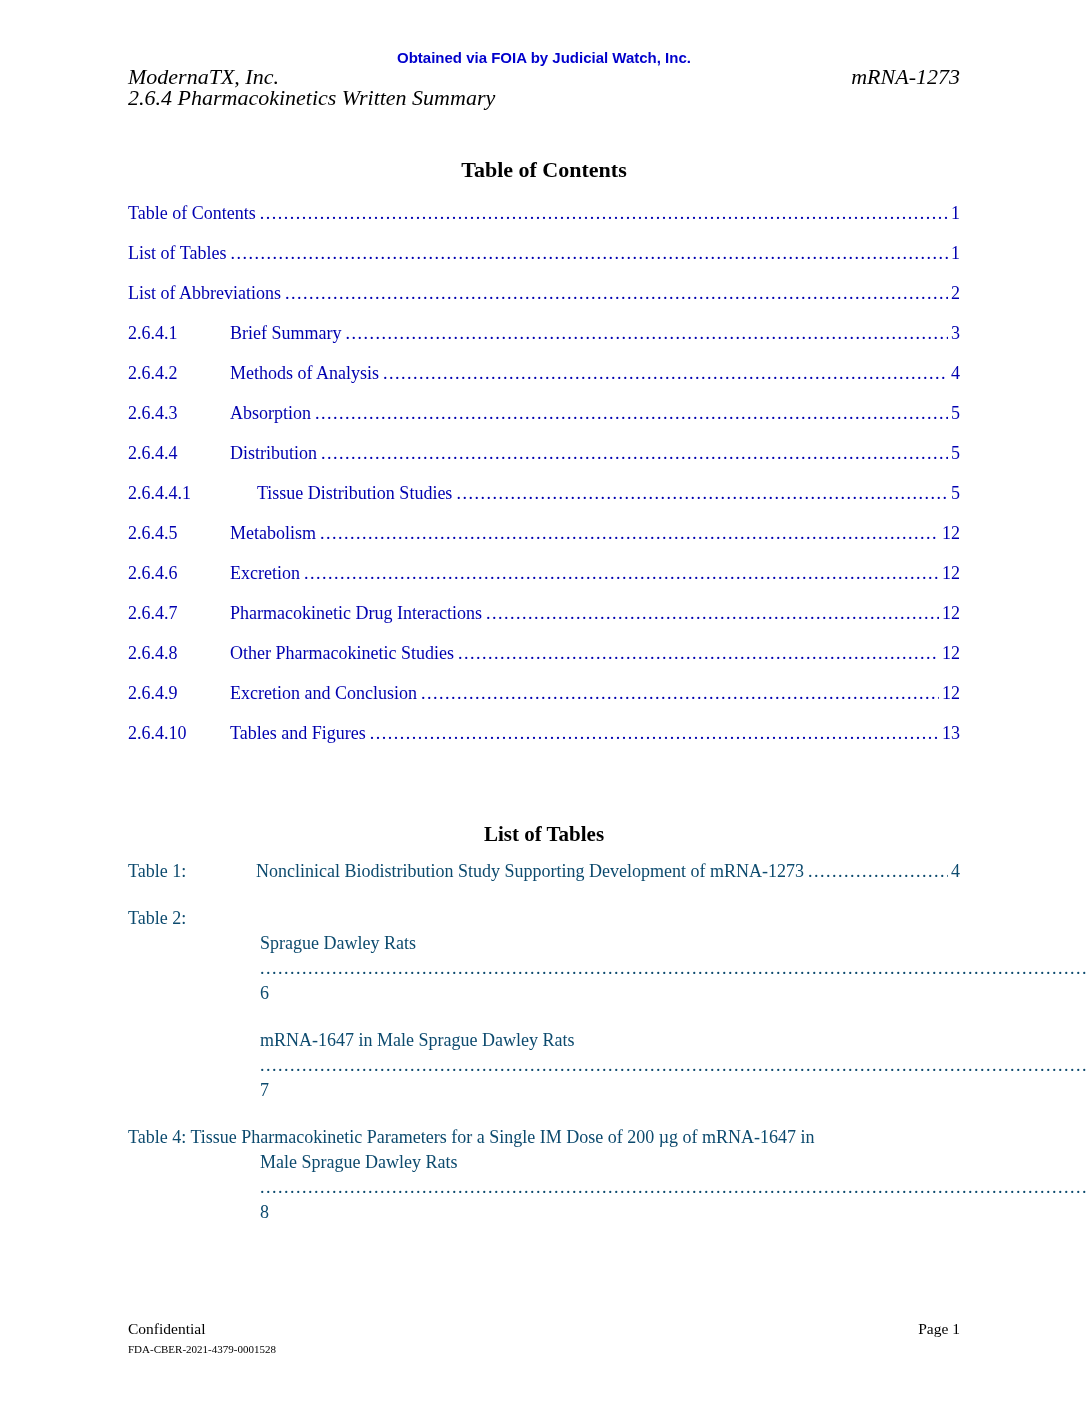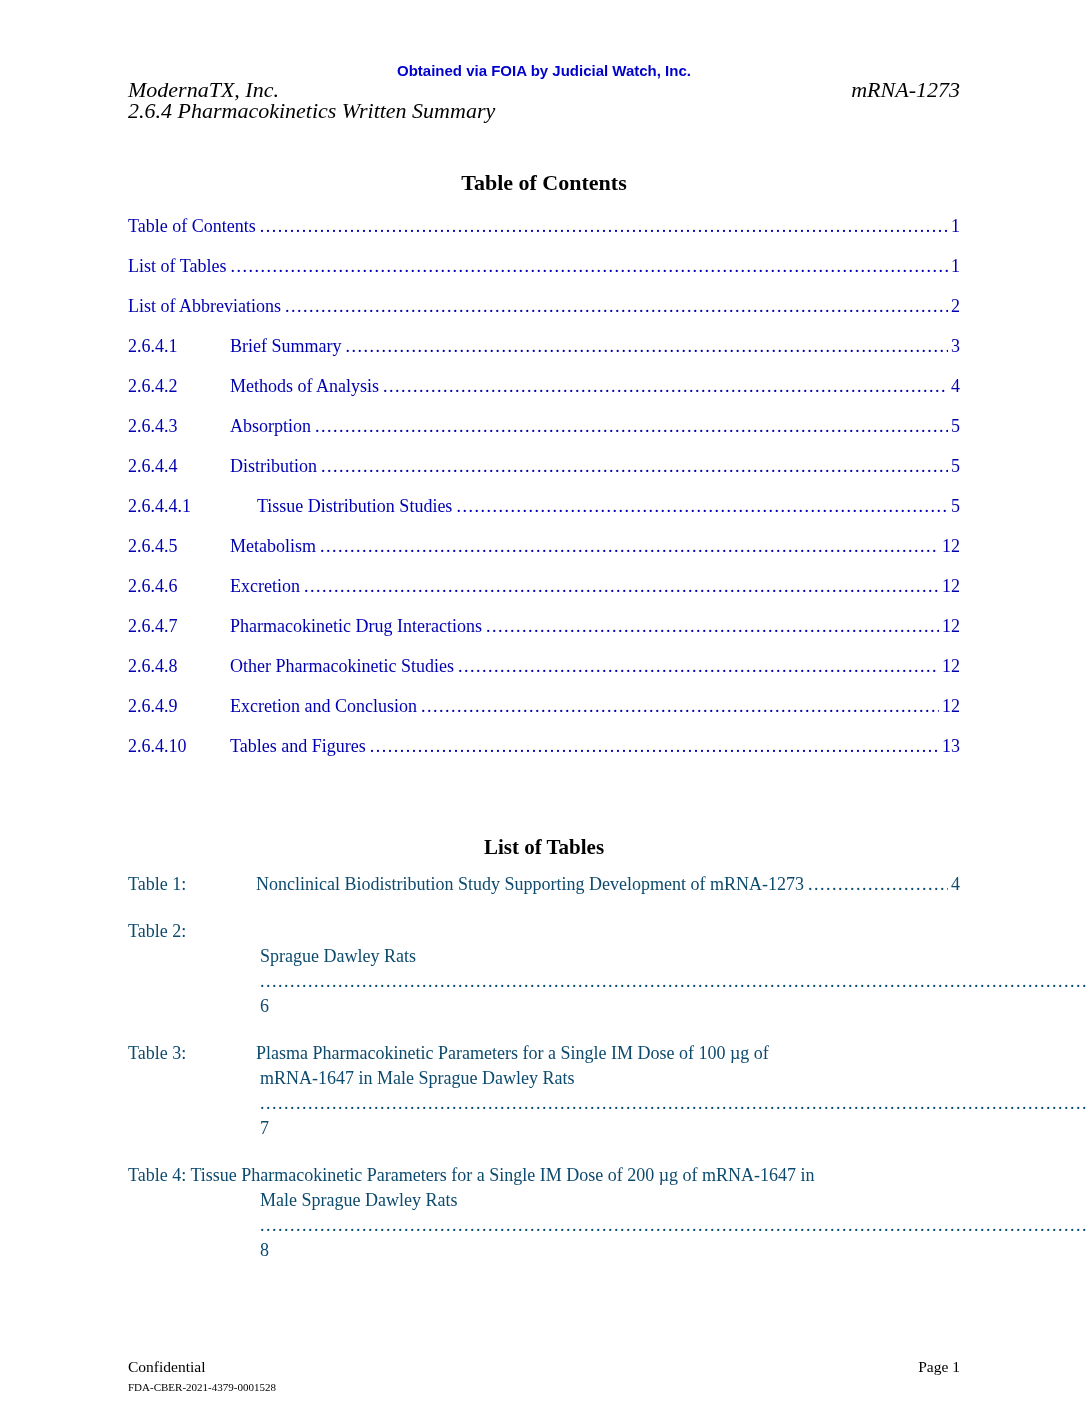--- a/index.html
+++ b/index.html
@@ -19,21 +19,21 @@
     background: #ffffff;
   }
   .content {
     position: relative;
     margin-left: 128px;
     width: 832px;
   }
 
   
   .foia-line {
-    padding-top: 62px;
+    padding-top: 49px;
     text-align: center;
     font-family: "Liberation Sans", sans-serif;
     font-weight: bold;
     font-size: 15px;
     color: #0000CC;
   }
   .header-block { font-size: 22px; line-height: 21px; font-style: italic; }
   .header-row { display: flex; justify-content: space-between; align-items: baseline; }
 
   
@@ -93,21 +93,20 @@
   .lot-fullwidth .lot-text { white-space: normal; }
 
   
   .footer {
     position: absolute;
     top: 1318px;
     left: 128px;
     right: 128px;
     font-size: 15.5px;
     line-height: 21px;
-    margin-top: 38px;
   }
   .footer-row { display: flex; justify-content: space-between; align-items: baseline; }
   .footer-docnum {
     text-align: left;
     font-family: Liberation Serif, serif;
     font-size: 11px;
   }
 </style>
 </head>
 <body>
@@ -246,24 +245,20 @@
           <span class="lot-label">Table 2:</span>
         </div>
         <div class="lot-row lot-cont">
           <span class="lot-text">Sprague Dawley Rats</span>
           <span class="leader"></span>
           <span class="page-num">6</span>
         </div>
       </div>
 
       <div class="lot-entry">
-        <div class="lot-row">
-          <span class="lot-label">Table 3:</span>
-          <span class="lot-text">Plasma Pharmacokinetic Parameters for a Single IM Dose of 100 µg of</span>
-        </div>
         <div class="lot-row lot-cont">
           <span class="lot-text">mRNA-1647 in Male Sprague Dawley Rats</span>
           <span class="leader"></span>
           <span class="page-num">7</span>
         </div>
       </div>
 
       <div class="lot-entry lot-fullwidth">
         <div class="lot-row">
           <span class="lot-text">Table 4: Tissue Pharmacokinetic Parameters for a Single IM Dose of 200 µg of mRNA-1647 in</span>

